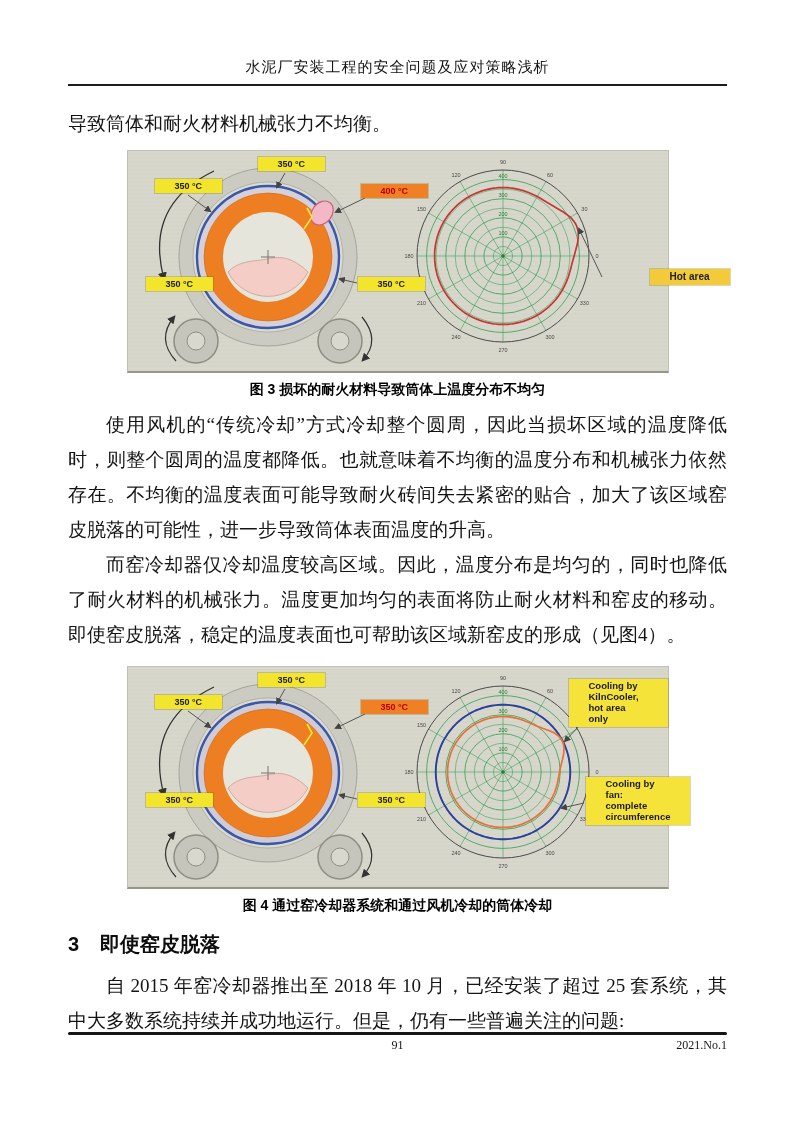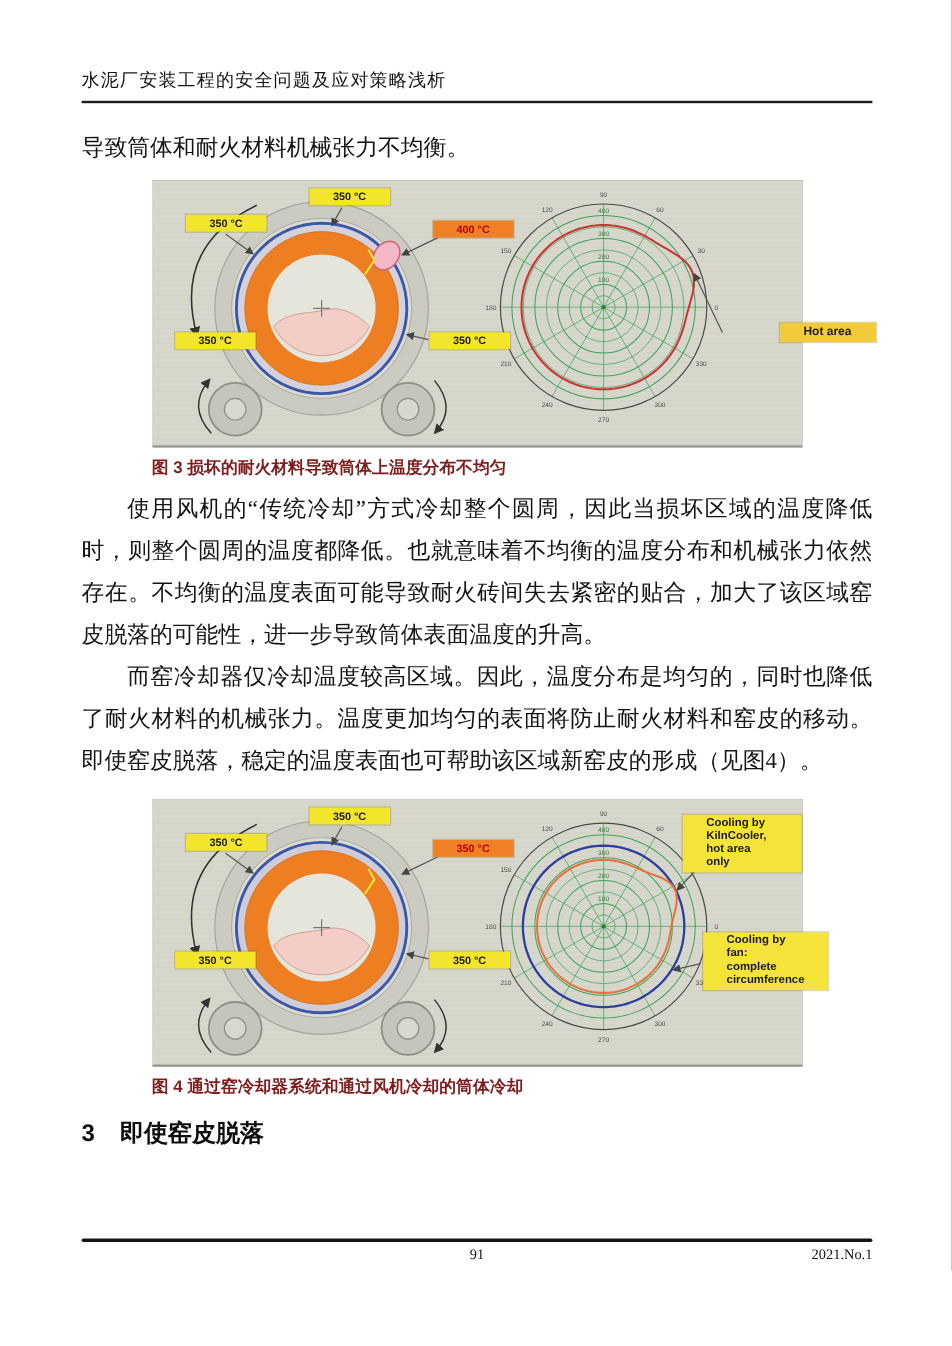--- a/index.html
+++ b/index.html
@@ -1,37 +1,37 @@
 <!DOCTYPE html>
 <html><head>
 <meta charset="utf-8">
 <style>
   html,body{margin:0;padding:0;background:#9a9a9a;}
   .page{width:793px;height:1122px;position:relative;background:#ffffff;margin:0 auto;
         box-sizing:border-box;padding:58px 66px 0 68px;overflow:hidden;
         font-family:"Liberation Serif","DejaVu Serif",serif;color:#141414;}
-  .running-head{font-size:15px;letter-spacing:1px;}
+  .running-head{text-align:center;font-size:15px;letter-spacing:1px;}
   .head-rule{height:2px;background:#1c1c1c;margin-top:7px;}
   p.body{font-size:19px;line-height:35px;text-align:justify;margin:0;text-indent:2em;}
   p.noindent{text-indent:0;margin-top:20px;}
   .fig{margin:7px auto 0;width:542px;}
   .fig-canvas{position:relative;width:540px;height:220px;
       background:repeating-linear-gradient(180deg,#d8d7cc 0px,#d8d7cc 2px,#d3d2c6 3px,#d8d7cc 4px);
       border:1px solid #c2c1b5;border-bottom:2px solid #96958a;}
   .kiln-svg{position:absolute;left:0;top:2px;}
   .polar-svg{position:absolute;left:265px;top:2px;}
   .overlay-svg{position:absolute;left:0;top:0;}
   .klabel{position:absolute;background:#f3e42c;color:#1c1c1c;
       font:bold 9px/1.15 "Liberation Sans","DejaVu Sans",sans-serif;
       padding:2px 20px;box-shadow:0 0 0 1px rgba(110,100,0,.25);white-space:nowrap;}
   .klabel.hot{background:#f08026;color:#b40000;}
   .klabel.annot{background:#f2ca3a;color:#222;font-size:10px;margin-left:47px;}
   .klabel.multi{white-space:pre-line;background:#f5e33a;font-size:9.5px;text-align:left;}
   .figcap{font-family:"Liberation Sans","DejaVu Sans",sans-serif;font-weight:bold;
-      font-size:14px;margin-top:8px;color:#7f1d1d;}
+      font-size:14px;text-align:center;margin-top:8px;color:#000000;}
   .sec{font-family:"Liberation Sans","DejaVu Sans",sans-serif;font-weight:bold;
       font-size:20px;margin:16px 0 10px;color:#0d0d0d;}
   .sec .num{display:inline-block;min-width:32px;}
   .footer{position:absolute;left:68px;right:66px;top:1032px;}
   .foot-rule{height:3px;background:#151515;border-radius:2px;}
   .foot-row{position:relative;height:18px;margin-top:3px;font-size:12px;}
   .pageno{position:absolute;left:50%;transform:translateX(-50%);}
   .issue{position:absolute;right:0;}
 </style>
 </head>
@@ -244,20 +244,21 @@
 complete
 circumference</div>
     </div>
     <figcaption class="figcap">图 4 通过窑冷却器系统和通过风机冷却的筒体冷却</figcaption>
   </figure>
 
   <h2 class="sec">
     <span class="num">3</span><span>即使窑皮脱落</span>
   </h2>
 
+  <p class="body">自 2015 年窑冷却器推出至 2018 年 10 月，已经安装了超过 25 套系统，其中大多数系统持续并成功地运行。但是，仍有一些普遍关注的问题:</p>
 
   <div class="footer">
     <div class="foot-rule"></div>
     <div class="foot-row">
       <span class="pageno">91</span>
       <span class="issue">2021.No.1</span>
     </div>
   </div>
 
 </div>

